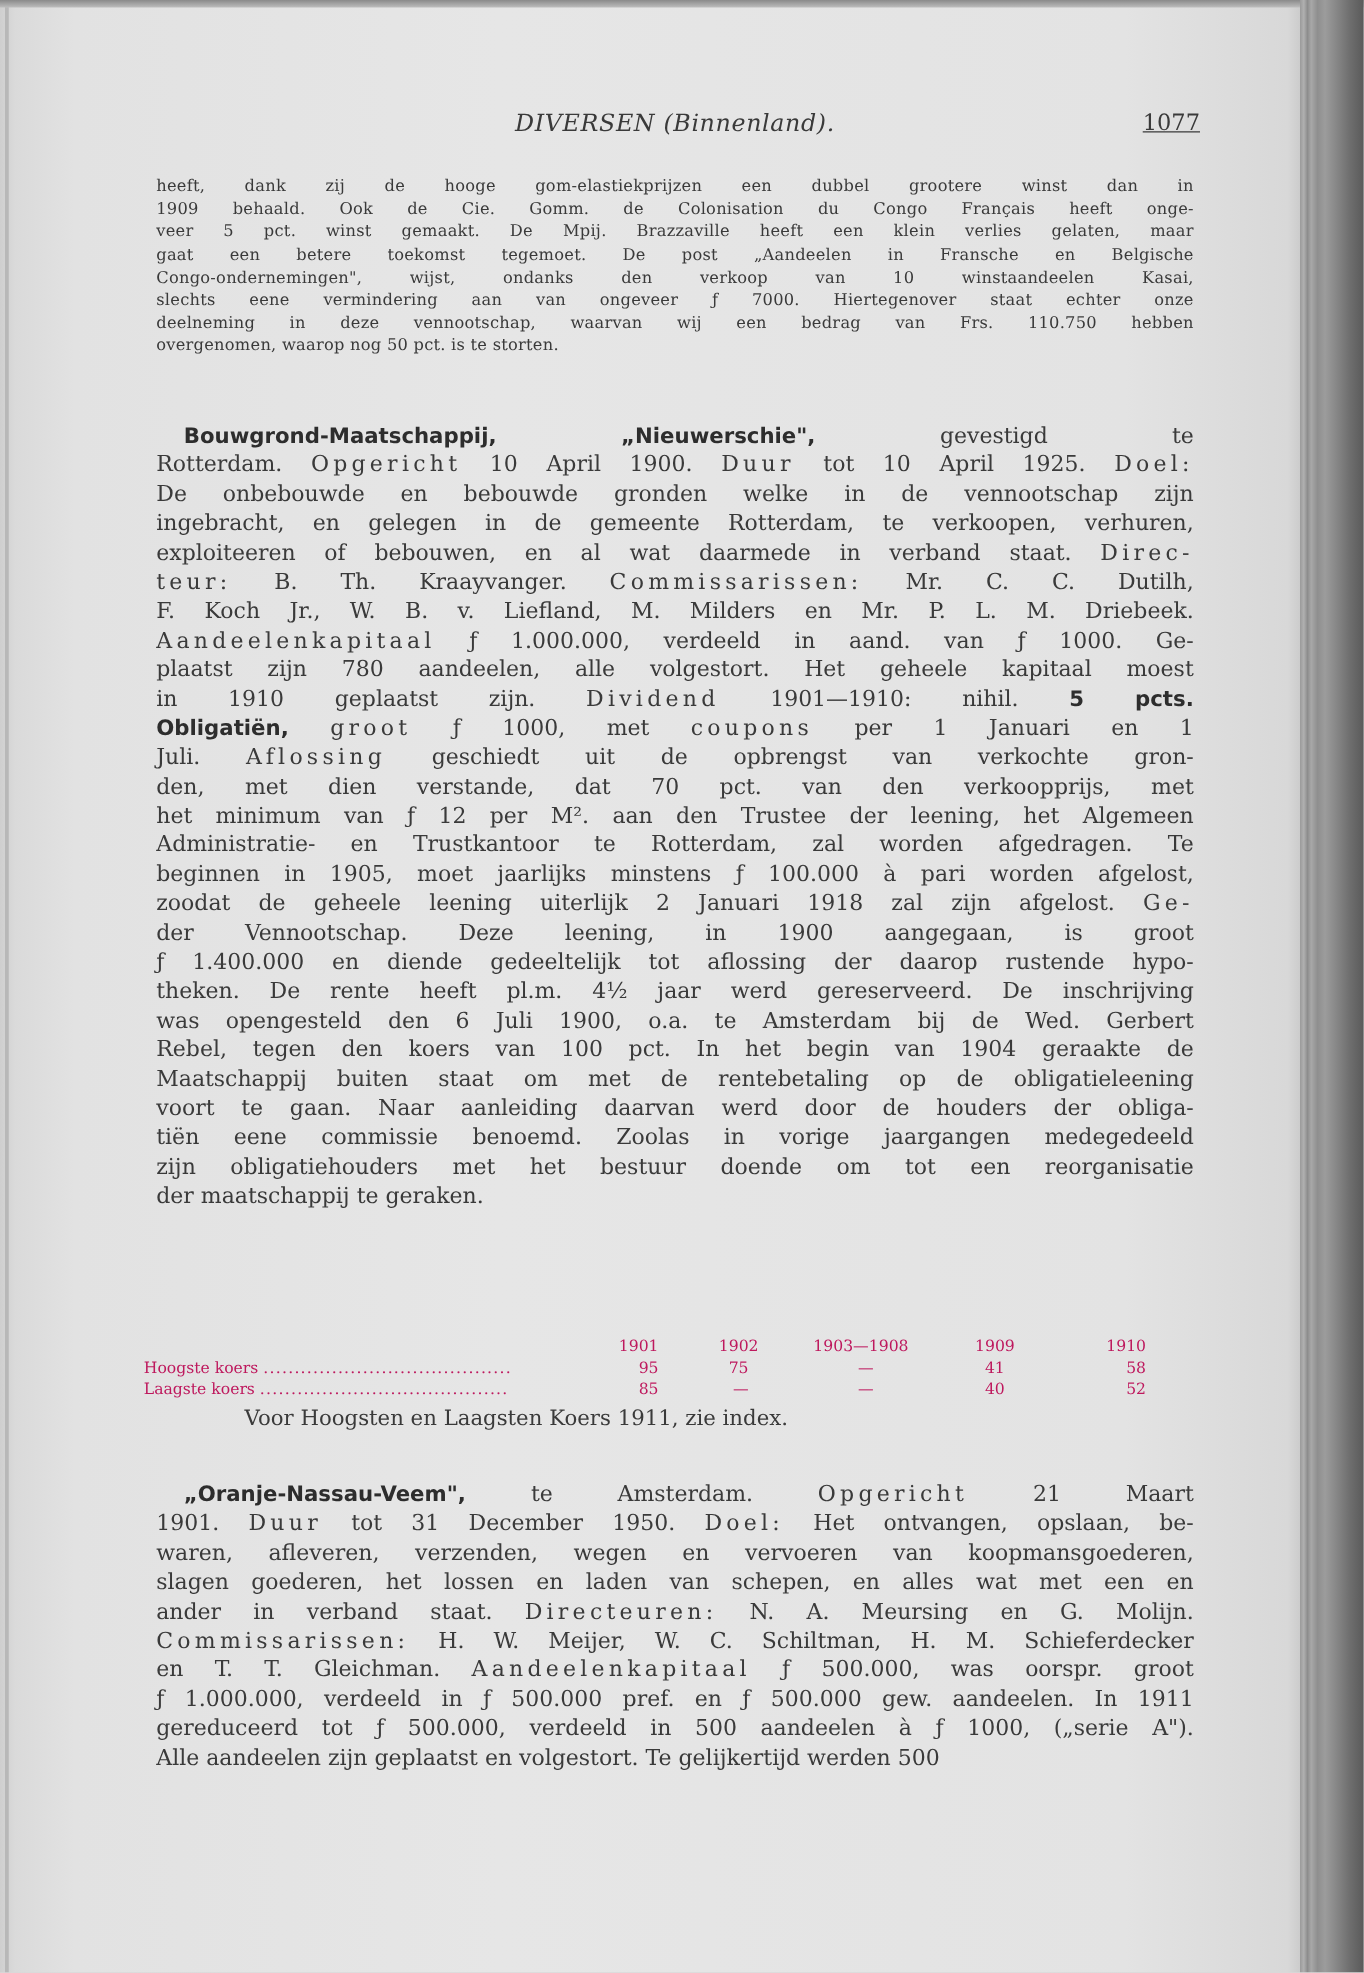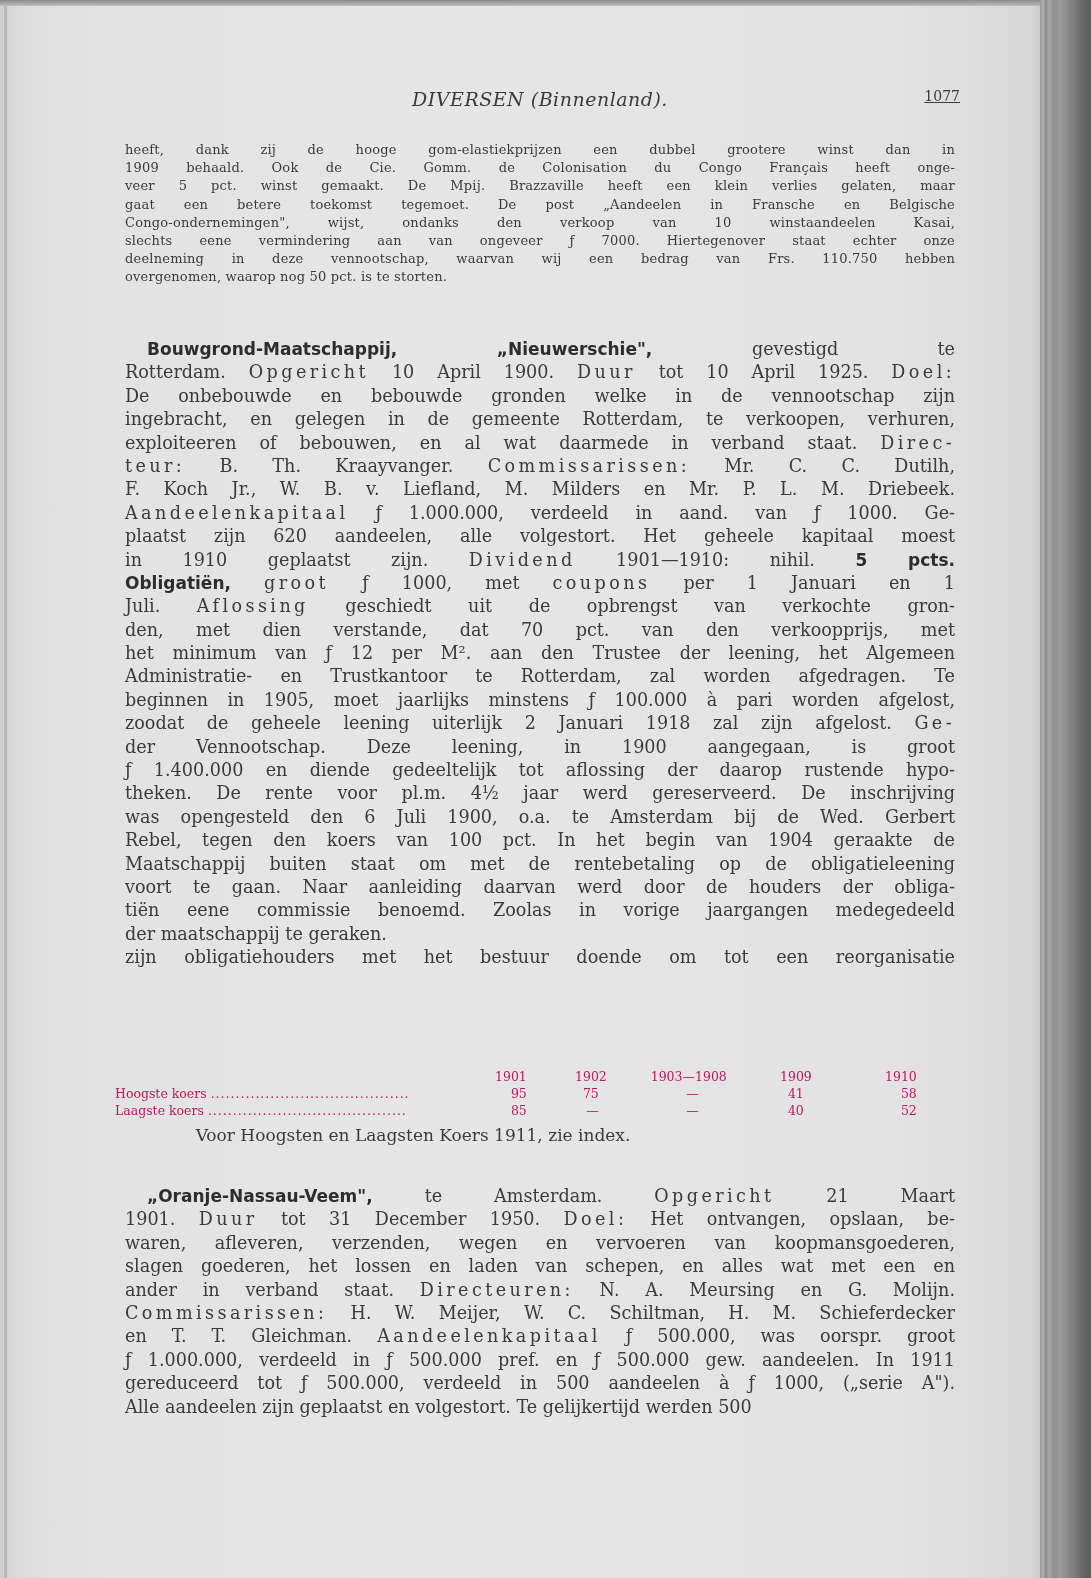--- a/index.html
+++ b/index.html
@@ -27,21 +27,21 @@
     background: #b8b8b8;
   }
   .header {
     position: absolute; top: 86px; left: 120px; width: 840px; height: 30px;
   }
   .running-title {
     position: absolute; left: 0; width: 840px; text-align: center;
     font-style: italic; font-size: 19px; letter-spacing: 0.5px; top: 2px;
   }
   .page-number {
-    position: absolute; right: 0; top: 2px; font-size: 14px; text-decoration: underline;
+    position: absolute; right: 0; top: 2px; font-size: 18px; text-decoration: underline;
   }
   .block { position: absolute; left: 125px; width: 830px; }
   .line {
     white-space: nowrap; overflow: visible;
     text-align: justify; text-align-last: justify;
   }
   .small .line { font-size: 13px; height: 18.2px; line-height: 18.2px; letter-spacing: 0.2px; }
   .big .line { font-size: 17.6px; height: 23.4px; line-height: 23.4px; }
   .line.last { text-align-last: left; }
   .heading { font-family: "DejaVu Sans", "Liberation Sans", sans-serif; font-weight: bold; color: #2d2d2d; font-size: 17px; }
@@ -86,39 +86,39 @@
 
 <div class="block big" id="entry1" style="top:338px;">
     <div class="line indent"><span class="heading">Bouwgrond-Maatschappij, „Nieuwerschie", </span><span>gevestigd te</span></div>
     <div class="line"><span>Rotterdam. </span><span class="spaced">Opgericht</span><span> 10 April 1900. </span><span class="spaced">Duur</span><span> tot 10 April 1925. </span><span class="spaced">Doel:</span></div>
     <div class="line"><span>De onbebouwde en bebouwde gronden welke in de vennootschap zijn</span></div>
     <div class="line"><span>ingebracht, en gelegen in de gemeente Rotterdam, te verkoopen, verhuren,</span></div>
     <div class="line"><span>exploiteeren of bebouwen, en al wat daarmede in verband staat. </span><span class="spaced">Direc-</span></div>
     <div class="line"><span class="spaced">teur:</span><span> B. Th. Kraayvanger. </span><span class="spaced">Commissarissen:</span><span> Mr. C. C. Dutilh,</span></div>
     <div class="line"><span>F. Koch Jr., W. B. v. Liefland, M. Milders en Mr. P. L. M. Driebeek.</span></div>
     <div class="line"><span class="spaced">Aandeelenkapitaal</span><span> ƒ 1.000.000, verdeeld in aand. van ƒ 1000. Ge-</span></div>
-    <div class="line"><span>plaatst zijn 620 aandeelen, alle volgestort. Het geheele kapitaal moest</span></div>
+    <div class="line"><span>plaatst zijn 780 aandeelen, alle volgestort. Het geheele kapitaal moest</span></div>
     <div class="line"><span>in 1910 geplaatst zijn. </span><span class="spaced">Dividend</span><span> 1901—1910: nihil. </span><span class="heading">5 pcts.</span></div>
     <div class="line"><span class="heading">Obligatiën,</span><span> </span><span class="spaced">groot</span><span> ƒ 1000, met </span><span class="spaced">coupons</span><span> per 1 Januari en 1</span></div>
     <div class="line"><span>Juli. </span><span class="spaced">Aflossing</span><span> geschiedt uit de opbrengst van verkochte gron-</span></div>
     <div class="line"><span>den, met dien verstande, dat 70 pct. van den verkoopprijs, met</span></div>
     <div class="line"><span>het minimum van ƒ 12 per M². aan den Trustee der leening, het Algemeen</span></div>
     <div class="line"><span>Administratie- en Trustkantoor te Rotterdam, zal worden afgedragen. Te</span></div>
     <div class="line"><span>beginnen in 1905, moet jaarlijks minstens ƒ 100.000 à pari worden afgelost,</span></div>
     <div class="line"><span>zoodat de geheele leening uiterlijk 2 Januari 1918 zal zijn afgelost. </span><span class="spaced">Ge-</span></div>
     <div class="line"><span>der Vennootschap. Deze leening, in 1900 aangegaan, is groot</span></div>
     <div class="line"><span>ƒ 1.400.000 en diende gedeeltelijk tot aflossing der daarop rustende hypo-</span></div>
-    <div class="line"><span>theken. De rente voor pl.m. 4½ jaar werd gereserveerd. De inschrijving</span></div>
+    <div class="line"><span>theken. De rente heeft pl.m. 4½ jaar werd gereserveerd. De inschrijving</span></div>
     <div class="line"><span>was opengesteld den 6 Juli 1900, o.a. te Amsterdam bij de Wed. Gerbert</span></div>
     <div class="line"><span>Rebel, tegen den koers van 100 pct. In het begin van 1904 geraakte de</span></div>
     <div class="line"><span>Maatschappij buiten staat om met de rentebetaling op de obligatieleening</span></div>
     <div class="line"><span>voort te gaan. Naar aanleiding daarvan werd door de houders der obliga-</span></div>
     <div class="line"><span>tiën eene commissie benoemd. Zoolas in vorige jaargangen medegedeeld</span></div>
+    <div class="line"><span>zijn obligatiehouders met het bestuur doende om tot een reorganisatie</span></div>
     <div class="line last"><span>der maatschappij te geraken.</span></div>
-    <div class="line"><span>zijn obligatiehouders met het bestuur doende om tot een reorganisatie</span></div>
   </div>
 
 <table class="koers">
   <tbody>
       <tr>
     <td class="lbl"></td>
     <td class="c" style="width:20px">1901</td>
     <td class="c" style="width:80px">1902</td>
     <td class="c" style="width:120px">1903—1908</td>
     <td class="c" style="width:85px">1909</td>

